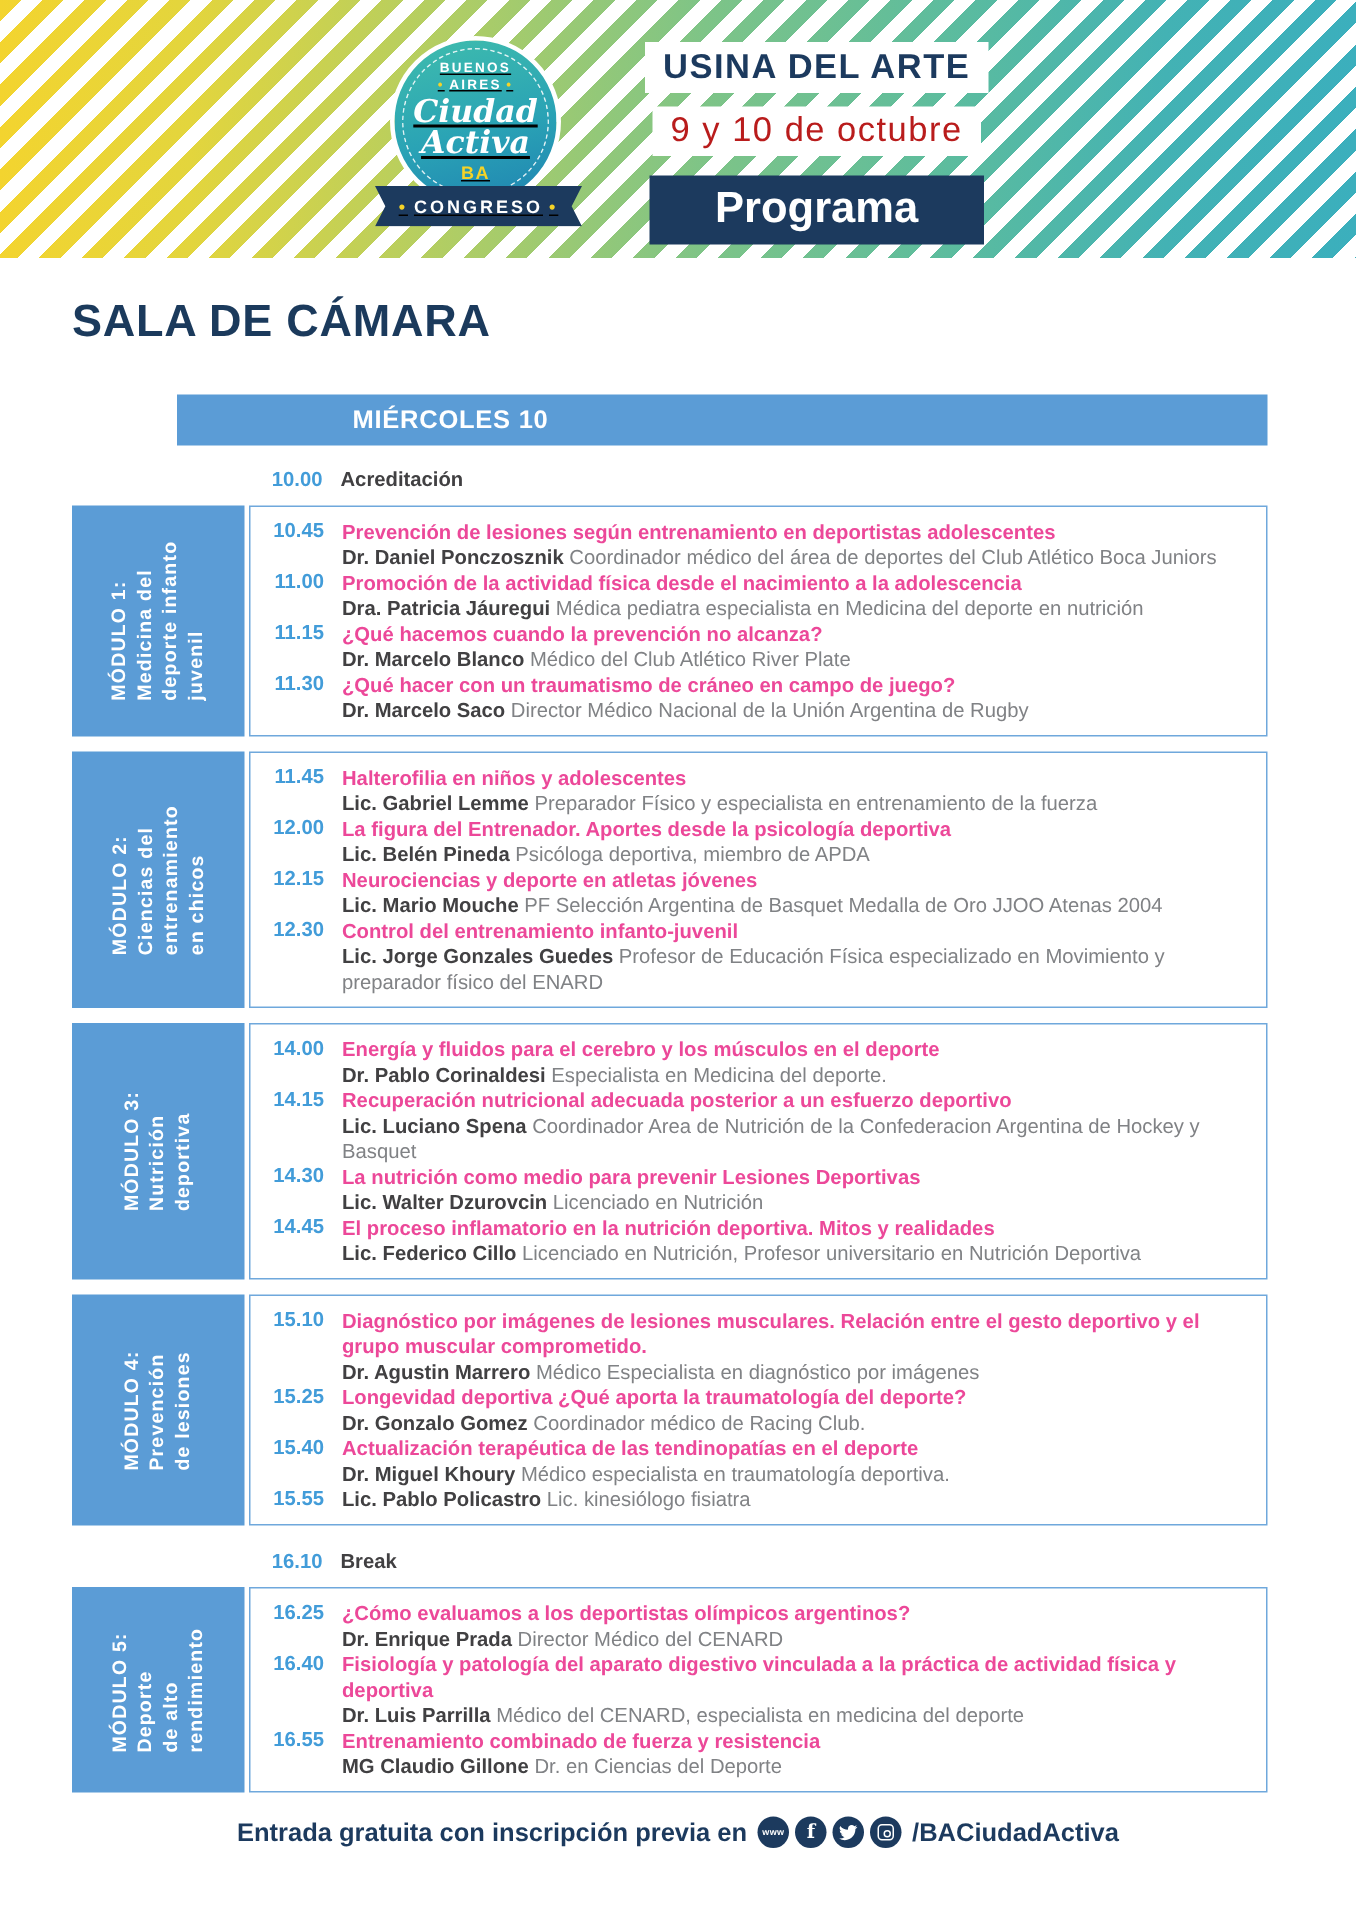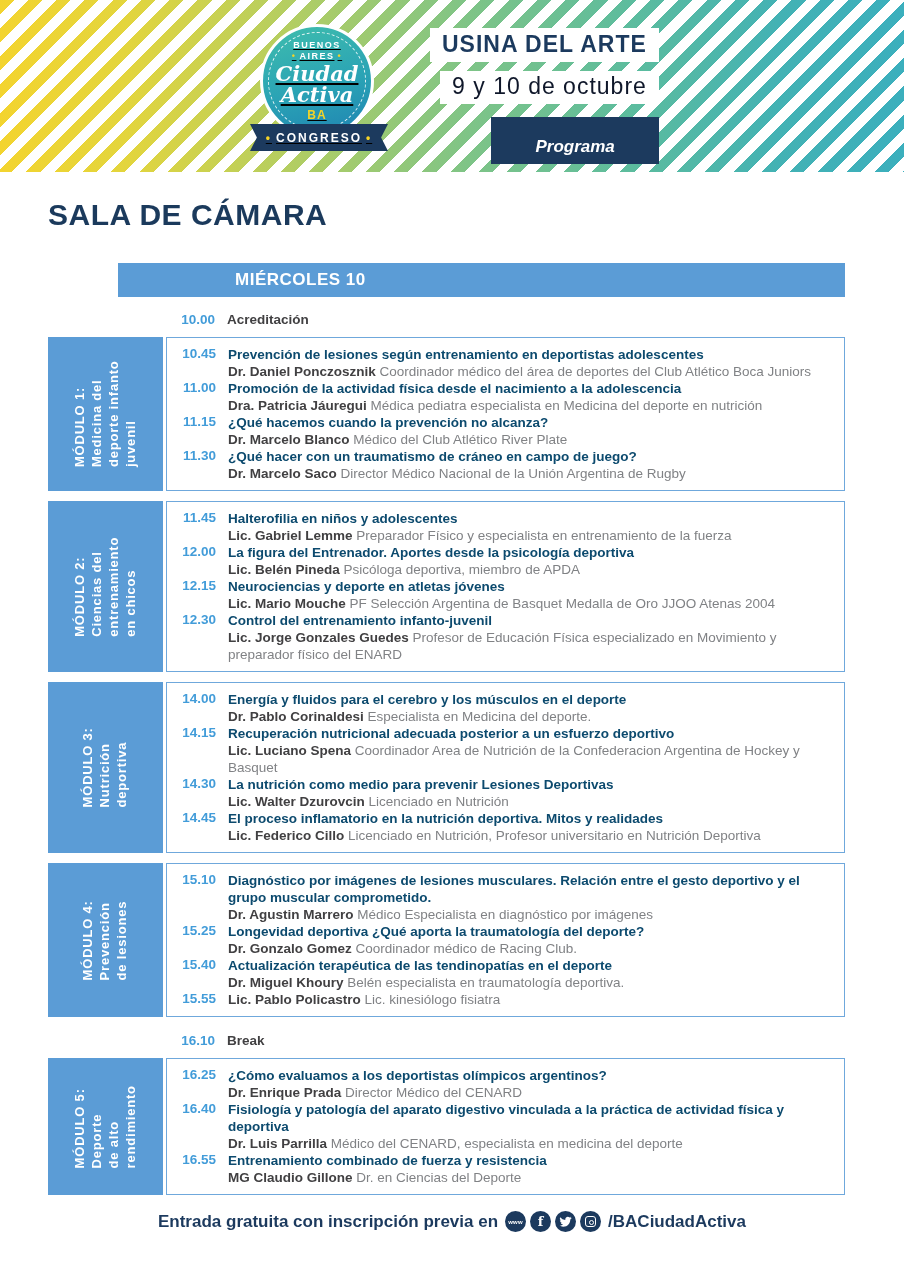--- a/index.html
+++ b/index.html
@@ -33,24 +33,24 @@
   .badge-ba { color:#F5D327; font-weight:bold; font-size:12px; margin-top:3px; letter-spacing:1px; }
   .badge-ribbon {
     position:relative; z-index:3; margin-top:-14px; margin-left:-10px; width:138px; height:27px;
     background:#1C3A5E; color:#fff; font-weight:bold; font-size:12px; letter-spacing:2px;
     display:flex; align-items:center; justify-content:center;
     clip-path:polygon(0 0,100% 0,95% 50%,100% 100%,0 100%,5% 50%);
   }
   .badge-ribbon .dotted::before, .badge-ribbon .dotted::after { content:"•"; color:#F5D327; margin:0 4px; }
 
   
-  .head-right { position:absolute; left:430px; top:28px; display:flex; flex-direction:column; align-items:flex-end; gap:9px; }
+  .head-right { position:absolute; left:430px; top:28px; display:flex; flex-direction:column; align-items:center; gap:9px; }
   .venue-box { background:#fff; color:#1C3A5E; font-weight:bold; font-size:23px; letter-spacing:1px; padding:3px 12px 4px 12px; }
-  .dates-box { background:#fff; color:#0f172a; font-size:23px; padding:2px 12px 4px 12px; letter-spacing:1px; }
-  .program-box { background:#1C3A5E; color:#fff; font-weight:bold; font-size:17px; padding:20px 44px 7px 44px; margin-top:4px;font-style:italic; }
+  .dates-box { background:#fff; color:#b91c1c; font-size:23px; padding:2px 12px 4px 12px; letter-spacing:1px; }
+  .program-box { background:#1C3A5E; color:#fff; font-weight:bold; font-size:29px; padding:6px 44px 7px 44px; margin-top:4px; }
 
   
   .page-title { margin:26px 0 0 48px; color:#1B3A5C; font-size:30px; font-weight:bold; letter-spacing:.5px; }
 
   .day-bar {
     margin:31px 0 0 118px; width:727px; height:34px; background:#5B9CD6;
     color:#fff; font-weight:bold; font-size:17px; letter-spacing:.5px;
     display:flex; align-items:center; padding-left:117px;
   }
 
@@ -65,21 +65,21 @@
     flex:none; width:115px; margin-right:3px; background:#5B9CD6;
     display:flex; align-items:center; justify-content:center; overflow:visible;
   }
   .module-label-text {
     transform:rotate(-90deg); white-space:pre; text-align:left;
     color:#fff; font-weight:bold; font-size:13px; letter-spacing:.8px; line-height:1.3;
   }
   .module-content { flex:1; border:1px solid #6FA8DC; padding:8px 6px 8px 0; background:#fff; }
   .session { display:flex; }
   .sbody { flex:1; padding-right:8px; }
-  .session-title { color:#0c4a6e; font-weight:bold; font-size:13.5px; line-height:17px; max-width:612px; }
+  .session-title { color:#ec4899; font-weight:bold; font-size:13.5px; line-height:17px; max-width:612px; }
   .speaker { font-size:13.5px; line-height:17px; max-width:612px; }
   .sp-name { color:#414042; font-weight:bold; }
   .sp-desc { color:#808285; }
 
   
   .footer { margin-top:16px; text-align:center; }
   .footer-line1 { display:flex; align-items:center; justify-content:center; gap:7px; color:#1C3A5E; font-weight:bold; font-size:17px; }
   .social { display:inline-flex; gap:4px; align-items:center; }
   .soc { width:21px; height:21px; border-radius:50%; background:#1C3A5E; color:#fff; display:inline-flex; align-items:center; justify-content:center; }
   .soc-www { font-size:6px; font-weight:bold; letter-spacing:.3px; }
@@ -303,21 +303,21 @@
         <span class="sp-name">Dr. Gonzalo Gomez</span><span class="sp-desc"> Coordinador médico de Racing Club.</span>
       </div>
     </div>
   </div>
 
   <div class="session">
     <span class="time">15.40</span>
     <div class="sbody">
       <div class="session-title">Actualización terapéutica de las tendinopatías en el deporte</div>
       <div class="speaker">
-        <span class="sp-name">Dr. Miguel Khoury</span><span class="sp-desc"> Belén especialista en traumatología deportiva.</span>
+        <span class="sp-name">Dr. Miguel Khoury</span><span class="sp-desc"> Médico especialista en traumatología deportiva.</span>
       </div>
     </div>
   </div>
 
   <div class="session">
     <span class="time">15.55</span>
     <div class="sbody">
       <div class="speaker">
         <span class="sp-name">Lic. Pablo Policastro</span><span class="sp-desc"> Lic. kinesiólogo fisiatra</span>
       </div>

